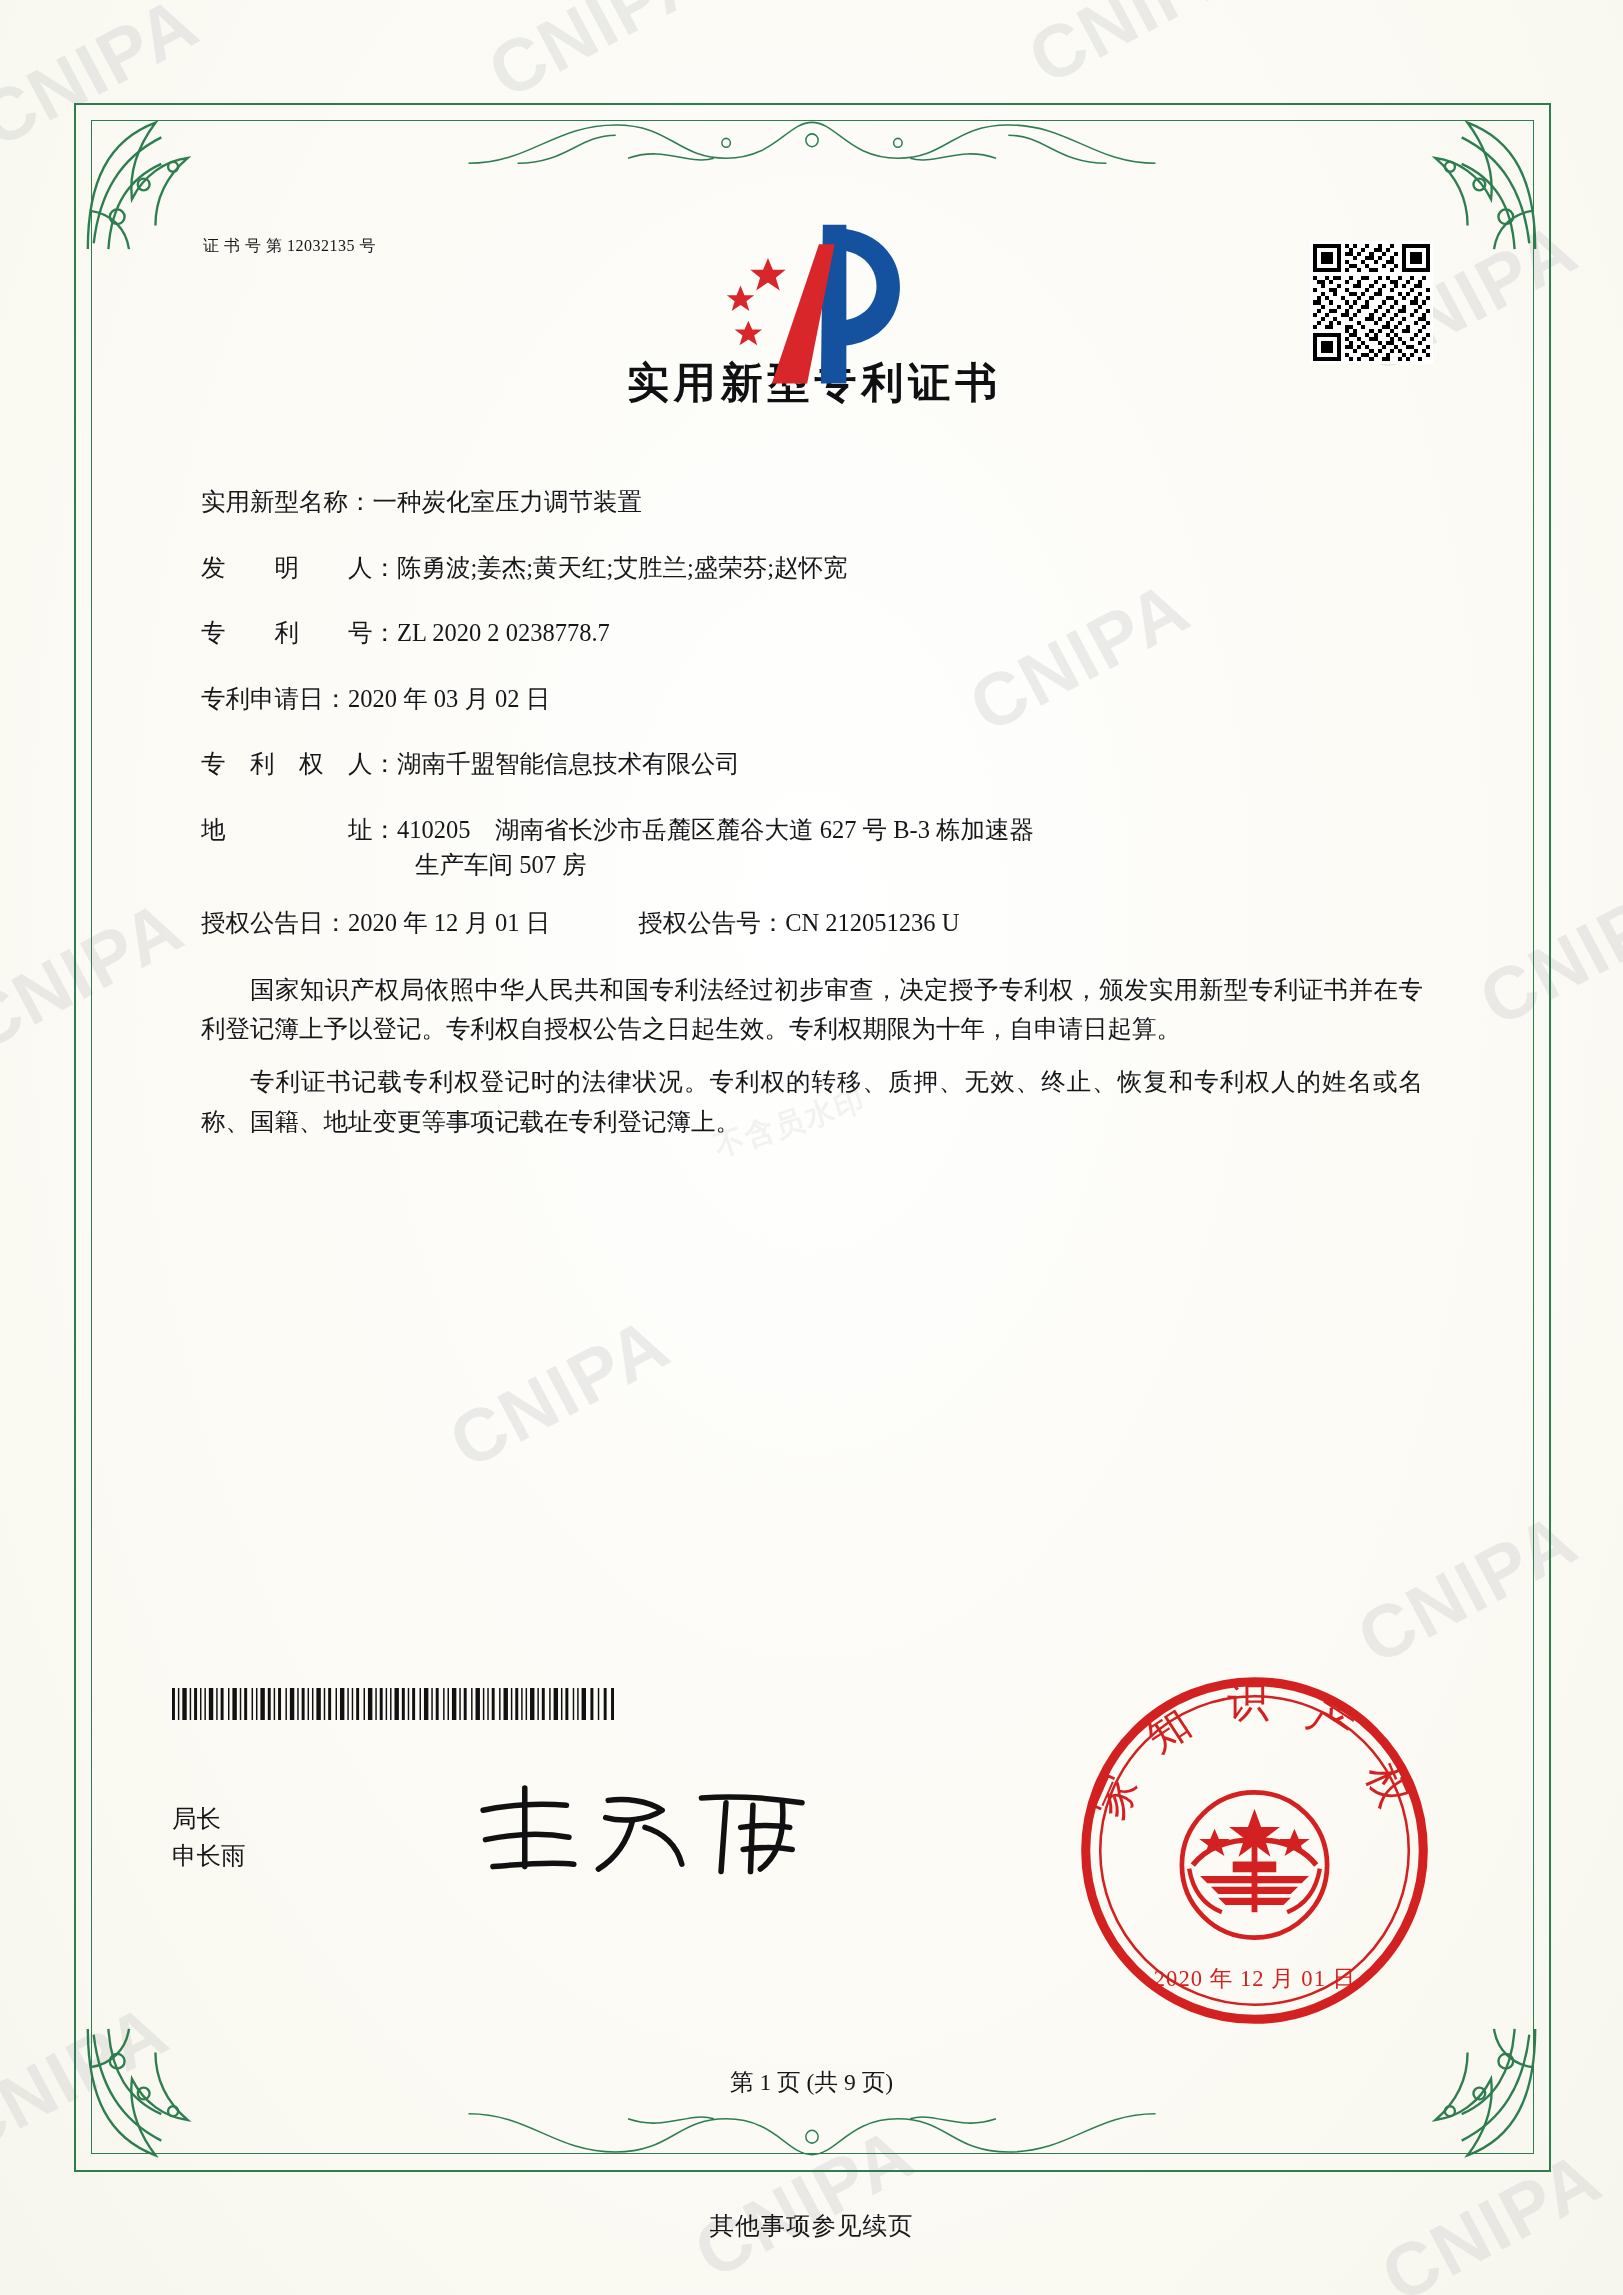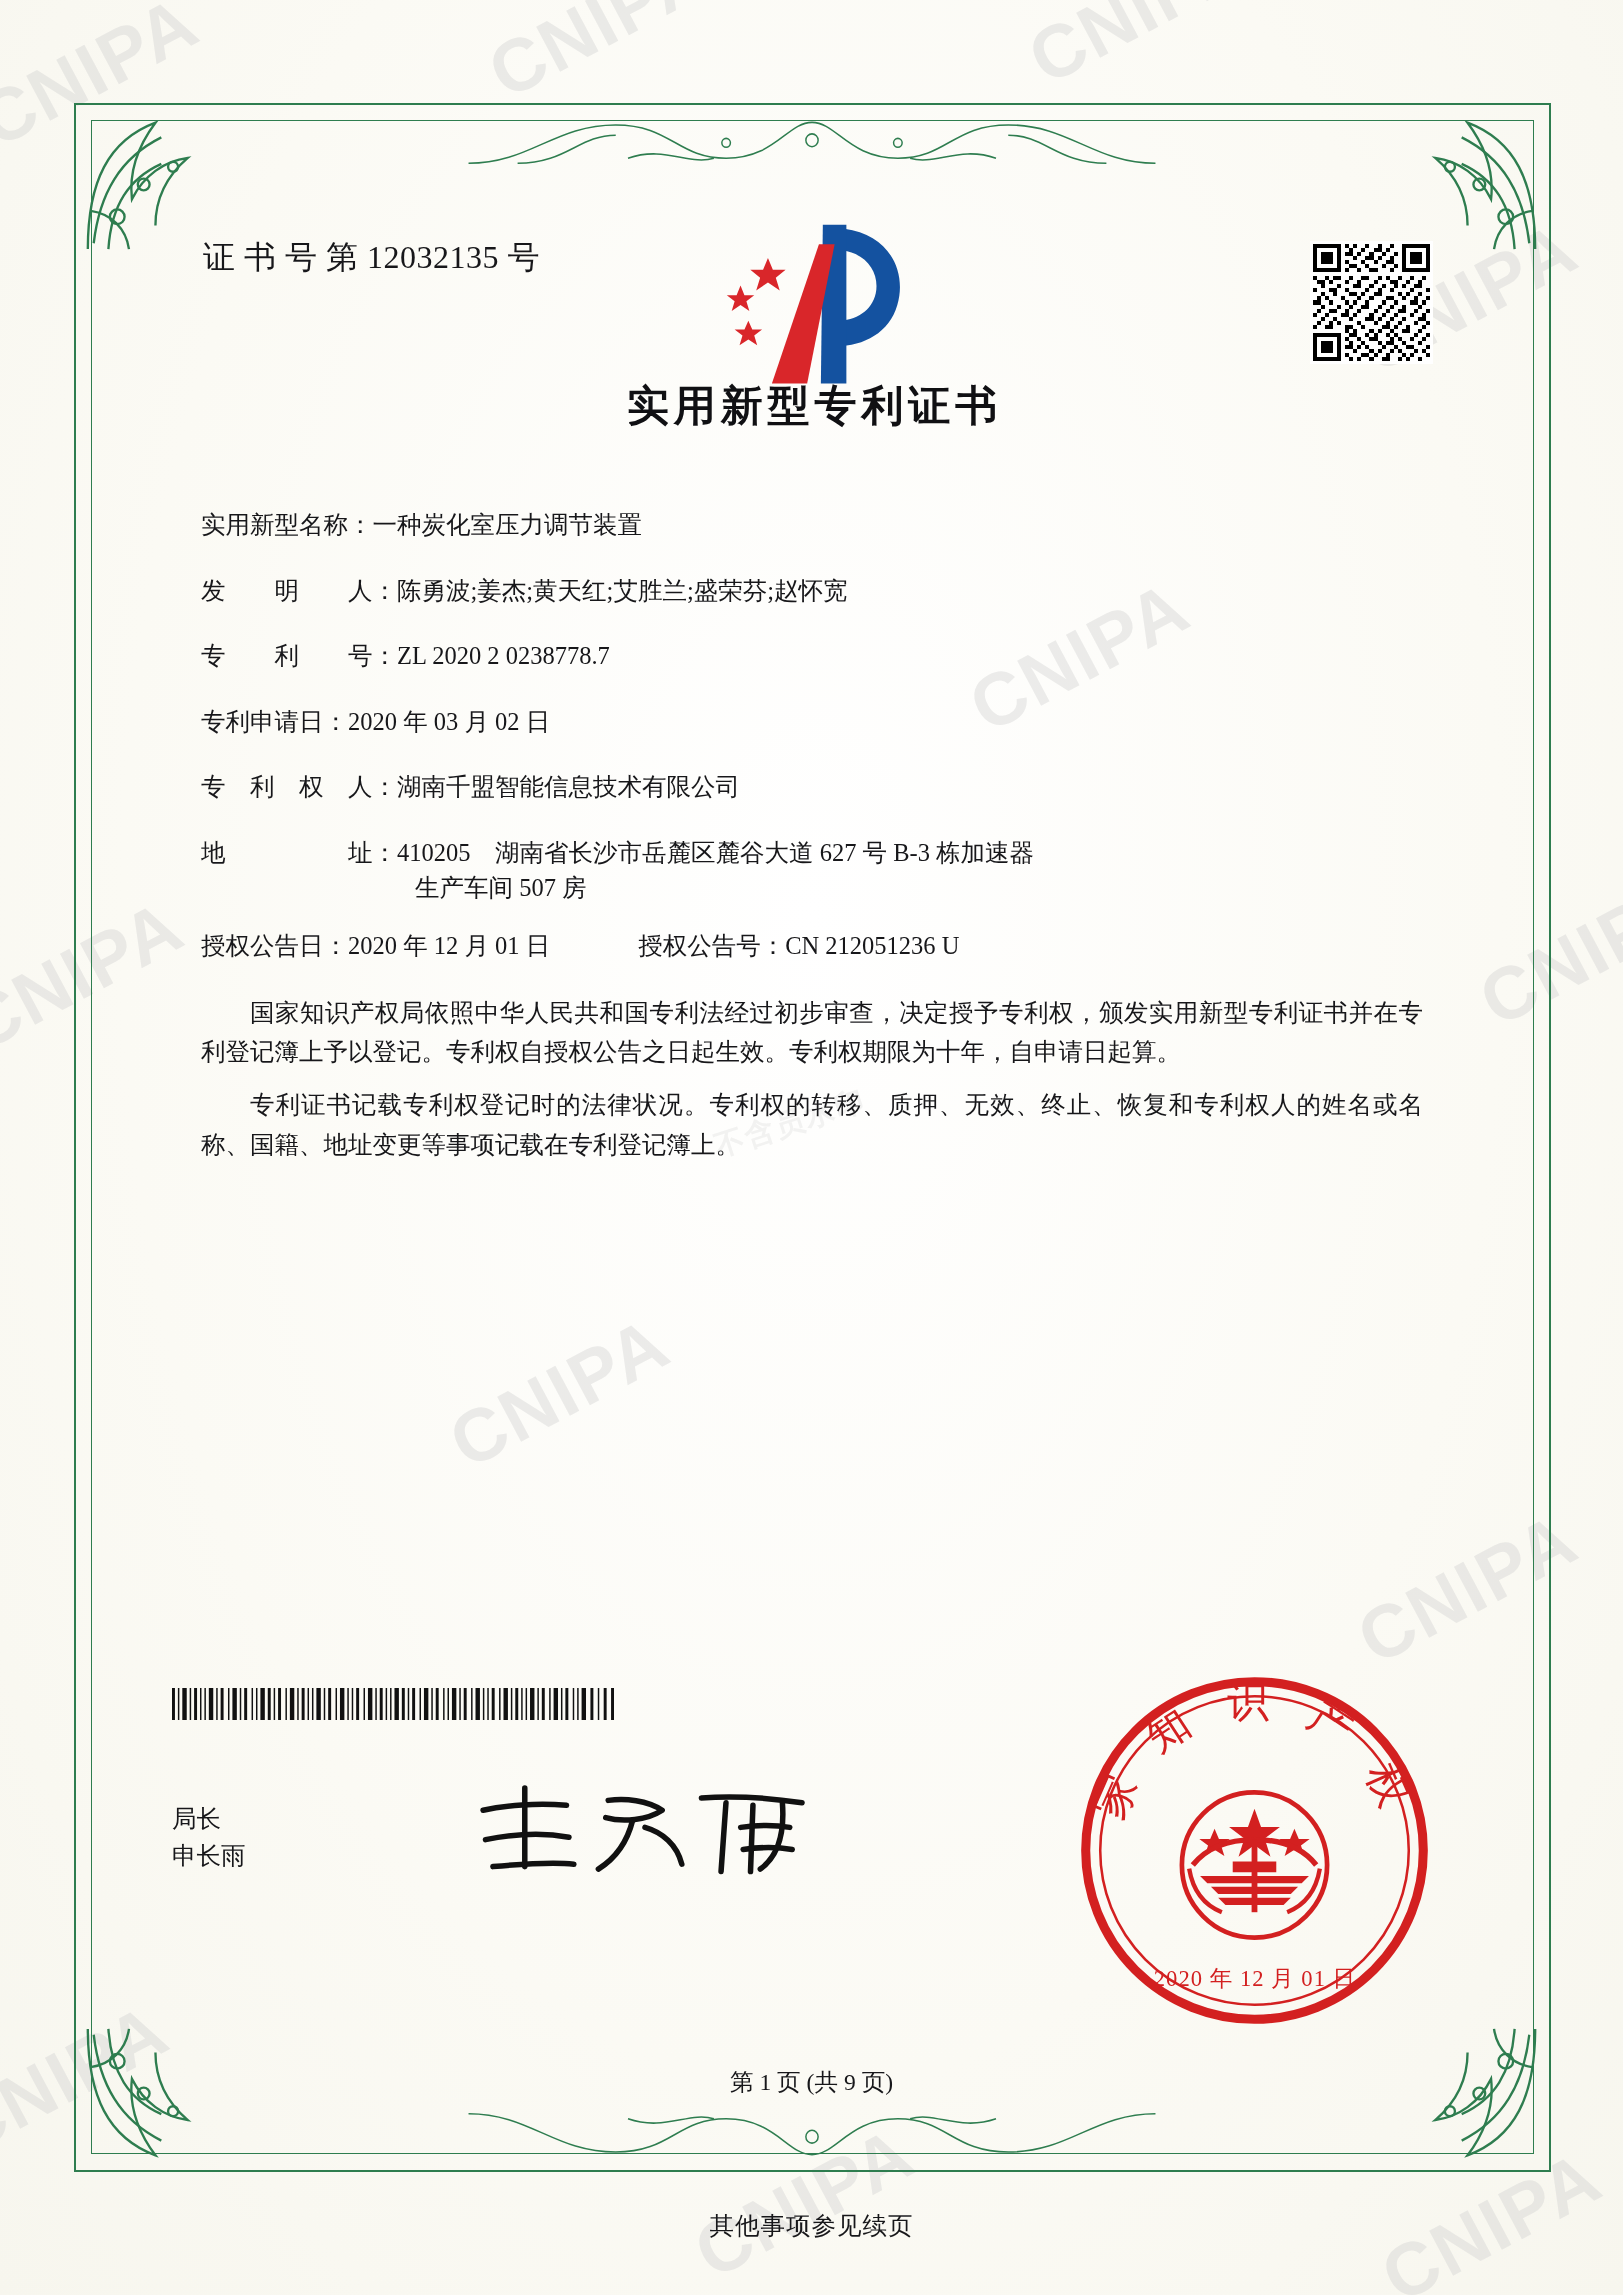--- a/index.html
+++ b/index.html
@@ -92,21 +92,21 @@
 
   
   .content {
     position: absolute;
     left: 147px;
     top: 162px;
     width: 1335px;
   }
 
   .cert-no {
-    font-size: 32px;
+    font-size: 16px;
     color: #17171a;
     letter-spacing: 0.5px;
     margin-left: 56px;
     margin-top: 74px;
   }
 
   .logo-wrap {
     position: absolute;
     left: 50%;
     top: 49px;

